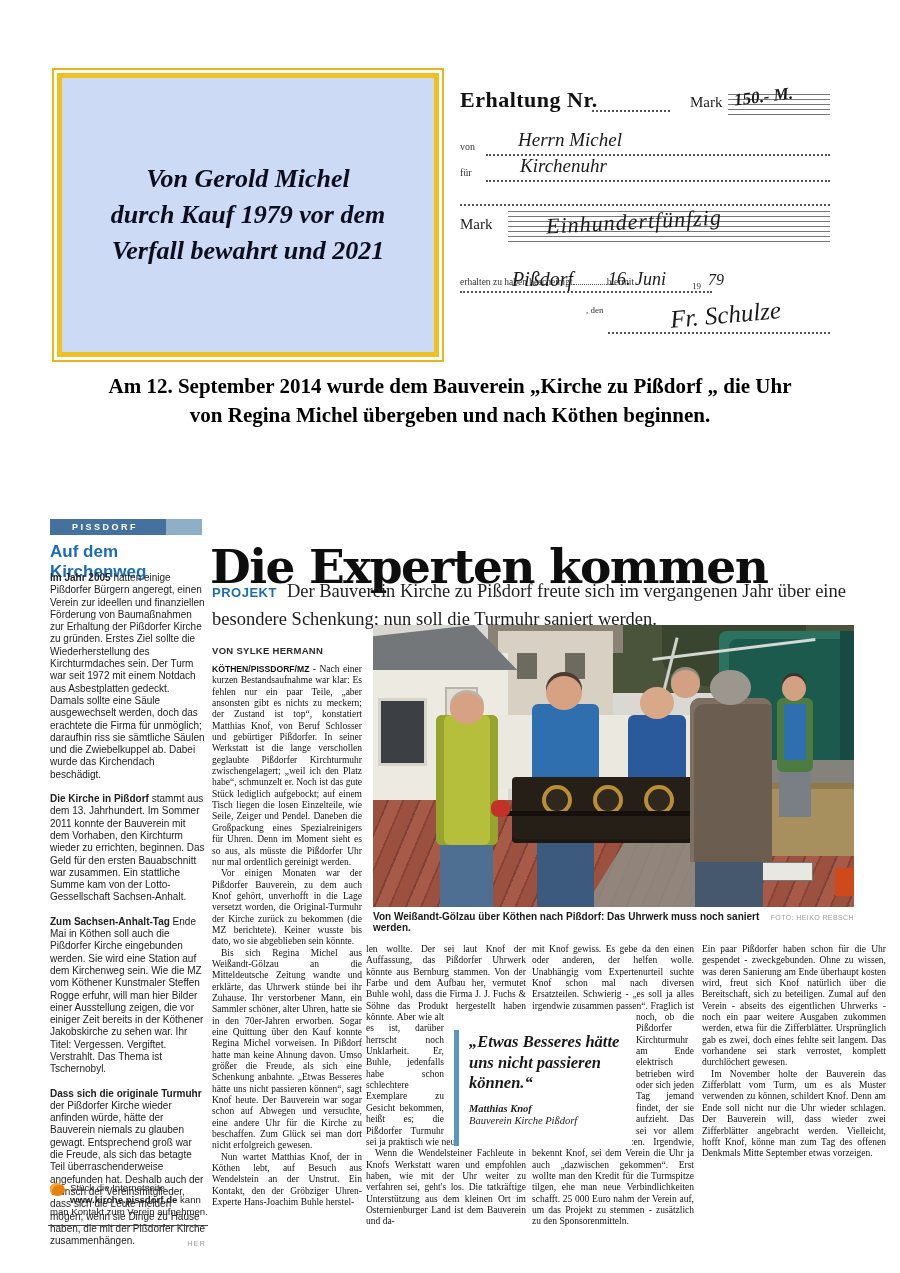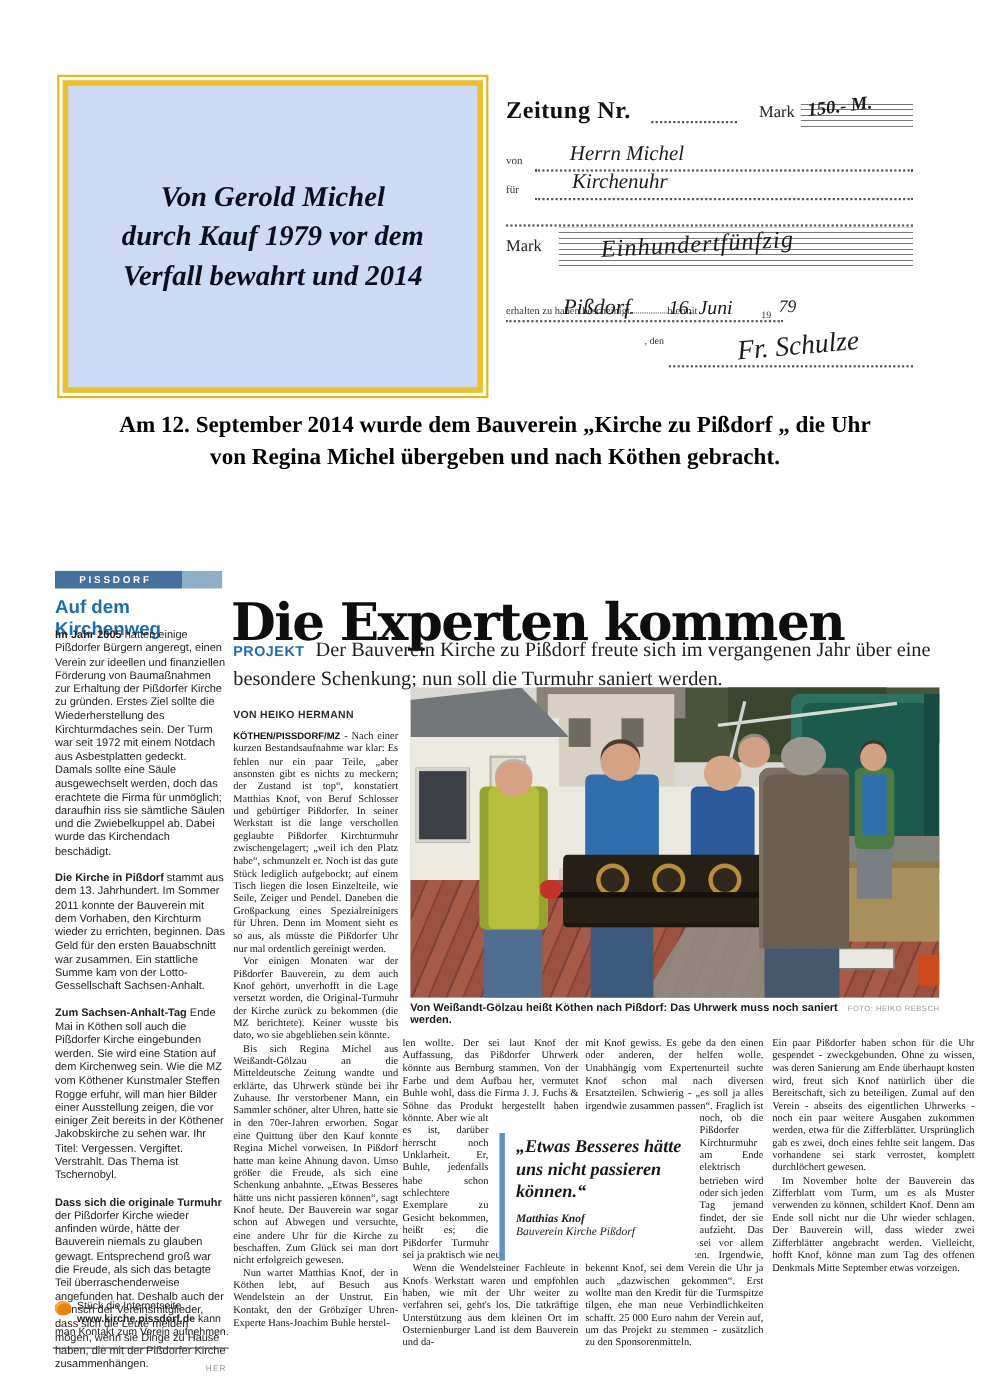--- a/index.html
+++ b/index.html
@@ -162,26 +162,26 @@
 </style>
 </head>
 <body>
 
 <div class="page">
 
   <div class="memorial">
     <div class="memorial-inner">
       <span>Von Gerold Michel</span>
       <span>durch Kauf 1979 vor dem</span>
-      <span>Verfall bewahrt und 2014</span>
+      <span>Verfall bewahrt und 2021</span>
     </div>
   </div>
 
   <div class="receipt">
-    <span class="abs r-title">Zeitung Nr.</span>
+    <span class="abs r-title">Erhaltung Nr.</span>
     <span class="abs dotline" style="left:132px;top:24px;width:78px;"></span>
     <span class="abs r-mark1">Mark</span>
     <span class="abs ruled r-lines1"></span>
     <span class="abs hand r-amount">150.- M.</span>
 
     <span class="abs r-small r-von">von</span>
     <span class="abs dotline l-von"></span>
     <span class="abs hand h-von">Herrn Michel</span>
 
     <span class="abs r-small r-fuer">für</span>
@@ -202,21 +202,21 @@
     <span class="abs hand h-date">16. Juni</span>
     <span class="abs r-yr">19</span>
     <span class="abs hand h-yr">79</span>
 
     <span class="abs hand h-sig">Fr. Schulze</span>
     <span class="abs dotline l-sig"></span>
   </div>
 
   <div class="top-caption">
     <span style="display:block">Am 12. September 2014 wurde dem Bauverein „Kirche zu Pißdorf „ die Uhr</span>
-    <span style="display:block">von Regina Michel übergeben und nach Köthen gebracht.</span>
+    <span style="display:block">von Regina Michel übergeben und nach Köthen beginnen.</span>
   </div>
 
   <div class="kicker">
       <span>PISSDORF</span>
     </div>
   <div class="sb-title">Auf dem Kirchenweg</div>
   <div class="sidebar">
     <p><b>Im Jahr 2005</b><span> hatten einige Pißdorfer Bürgern angeregt, einen Verein zur ideellen und finanziellen Förderung von Baumaßnahmen zur Erhaltung der Pißdorfer Kirche zu gründen. Erstes Ziel sollte die Wiederherstellung des Kirchturmdaches sein. Der Turm war seit 1972 mit einem Notdach aus Asbestplatten gedeckt. Damals sollte eine Säule ausgewechselt werden, doch das erachtete die Firma für unmöglich; daraufhin riss sie sämtliche Säulen und die Zwiebelkuppel ab. Dabei wurde das Kirchendach beschädigt.</span></p>
     <p><b>Die Kirche in Pißdorf</b><span> stammt aus dem 13. Jahrhundert. Im Sommer 2011 konnte der Bauverein mit dem Vorhaben, den Kirchturm wieder zu errichten, beginnen. Das Geld für den ersten Bauabschnitt war zusammen. Ein stattliche Summe kam von der Lotto-Gessellschaft Sachsen-Anhalt.</span></p>
     <p><b>Zum Sachsen-Anhalt-Tag</b><span> Ende Mai in Köthen soll auch die Pißdorfer Kirche eingebunden werden. Sie wird eine Station auf dem Kirchenweg sein. Wie die MZ vom Köthener Kunstmaler Steffen Rogge erfuhr, will man hier Bilder einer Ausstellung zeigen, die vor einiger Zeit bereits in der Köthener Jakobskirche zu sehen war. Ihr Titel: Vergessen. Vergiftet. Verstrahlt. Das Thema ist Tschernobyl.</span></p>
@@ -225,21 +225,21 @@
   <div class="sb-note">
     <span class="mouse-icon"></span>
     <span>Stück die Internetseite </span><b>www.kirche.pissdorf.de</b><span> kann man Kontakt zum Verein aufnehmen.</span>
   </div>
   <div class="sb-rule"></div>
 
   <h1 class="headline">Die Experten kommen</h1>
   <div class="standfirst">
     <span class="label">PROJEKT</span><span>Der Bauverein Kirche zu Pißdorf freute sich im vergangenen Jahr über eine besondere Schenkung; nun soll die Turmuhr saniert werden.</span>
   </div>
-  <div class="byline">VON HEIKO HERMANN</div>
+  <div class="byline">VON SYLKE HERMANN</div>
 
   <div class="col1 newsbody">
     <p><span class="dateline">KÖTHEN/PISSDORF/MZ</span><span> - Nach einer kurzen Bestandsaufnahme war klar: Es fehlen nur ein paar Teile, „aber ansonsten gibt es nichts zu meckern; der Zustand ist top“, konstatiert Matthias Knof, von Beruf Schlosser und gebürtiger Pißdorfer. In seiner Werkstatt ist die lange verschollen geglaubte Pißdorfer Kirchturmuhr zwischengelagert; „weil ich den Platz habe“, schmunzelt er. Noch ist das gute Stück lediglich aufgebockt; auf einem Tisch liegen die losen Einzelteile, wie Seile, Zeiger und Pendel. Daneben die Großpackung eines Spezialreinigers für Uhren. Denn im Moment sieht es so aus, als müsste die Pißdorfer Uhr nur mal ordentlich gereinigt werden.</span></p>
     <p class="ind">Vor einigen Monaten war der Pißdorfer Bauverein, zu dem auch Knof gehört, unverhofft in die Lage versetzt worden, die Original-Turmuhr der Kirche zurück zu bekommen (die MZ berichtete). Keiner wusste bis dato, wo sie abgeblieben sein könnte.</p>
     <p class="ind">Bis sich Regina Michel aus Weißandt-Gölzau an die Mitteldeutsche Zeitung wandte und erklärte, das Uhrwerk stünde bei ihr Zuhause. Ihr verstorbener Mann, ein Sammler schöner, alter Uhren, hatte sie in den 70er-Jahren erworben. Sogar eine Quittung über den Kauf konnte Regina Michel vorweisen. In Pißdorf hatte man keine Ahnung davon. Umso größer die Freude, als sich eine Schenkung anbahnte. „Etwas Besseres hätte uns nicht passieren können“, sagt Knof heute. Der Bauverein war sogar schon auf Abwegen und versuchte, eine andere Uhr für die Kirche zu beschaffen. Zum Glück sei man dort nicht erfolgreich gewesen.</p>
     <p class="ind">Nun wartet Matthias Knof, der in Köthen lebt, auf Besuch aus Wendelstein an der Unstrut. Ein Kontakt, den der Gröbziger Uhren-Experte Hans-Joachim Buhle herstel-</p>
   </div>
 
   <div class="photo">
     <div class="ph-trees"></div>
@@ -281,21 +281,21 @@
       <div class="ph-gear g3"></div>
     </div>
     <div class="ph-clockbar"></div>
     <div class="ph-glove"></div>
     <div class="ph-p4l"></div>
     <div class="ph-p4 person"></div>
     <div class="ph-p4h"></div>
   </div>
 
   <div class="photo-caption">
-    <span class="cap">Von Weißandt-Gölzau heißt Köthen nach Pißdorf: Das Uhrwerk muss noch saniert werden.</span>
+    <span class="cap">Von Weißandt-Gölzau über Köthen nach Pißdorf: Das Uhrwerk muss noch saniert werden.</span>
     <span class="credit">FOTO: HEIKO REBSCH</span>
   </div>
 
   <div class="cols">
     <div class="col c2 newsbody">
       <p><span>len wollte. Der sei laut Knof der Auffassung, das Pißdorfer Uhrwerk könnte aus Bernburg stammen. Von der Farbe und dem Aufbau her, vermutet Buhle wohl, dass die Firma J. J. Fuchs &amp; Söhne das Produkt hergestellt haben könnte. </span><span class="qsp qsp-r"></span><span>Aber wie alt es ist, darüber herrscht noch Unklarheit. Er, Buhle, jedenfalls habe schon schlechtere Exemplare zu Gesicht bekommen, heißt es; die Pißdorfer Turmuhr sei ja praktisch wie neu.</span></p>
       <p class="ind">Wenn die Wendelsteiner Fachleute in Knofs Werkstatt waren und empfohlen haben, wie mit der Uhr weiter zu verfahren sei, geht's los. Die tatkräftige Unterstützung aus dem kleinen Ort im Osternienburger Land ist dem Bauverein und da-</p>
     </div>
     <div class="col c3 newsbody">
       <p><span>mit Knof gewiss. Es gebe da den einen oder anderen, der helfen wolle. Unabhängig vom Expertenurteil suchte Knof schon mal nach diversen Ersatzteilen. Schwierig - „es soll ja alles irgendwie zusammen passen“. Fraglich ist noch, ob die </span><span class="qsp qsp-l"></span><span>Pißdorfer Kirchturmuhr am Ende elektrisch betrieben wird oder sich jeden Tag jemand findet, der sie aufzieht. Das sei vor allem eine Sache der Finanzen. Irgendwie, bekennt Knof, sei dem Verein die Uhr ja auch „dazwischen gekommen“. Erst wollte man den Kredit für die Turmspitze tilgen, ehe man neue Verbindlichkeiten schafft. 25 000 Euro nahm der Verein auf, um das Projekt zu stemmen - zusätzlich zu den Sponsorenmitteln.</span></p>

